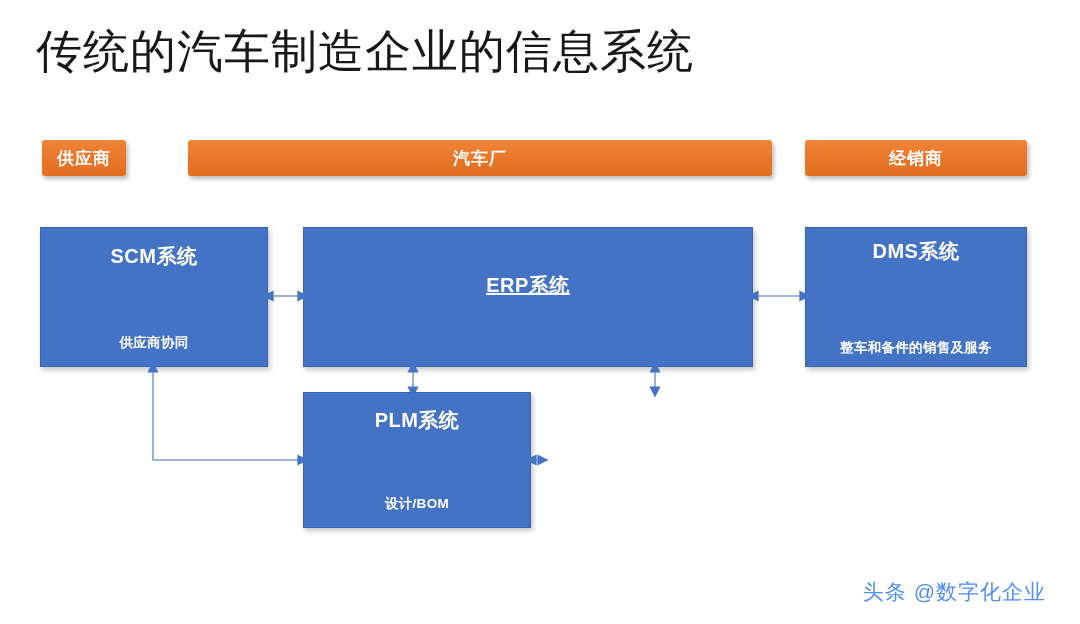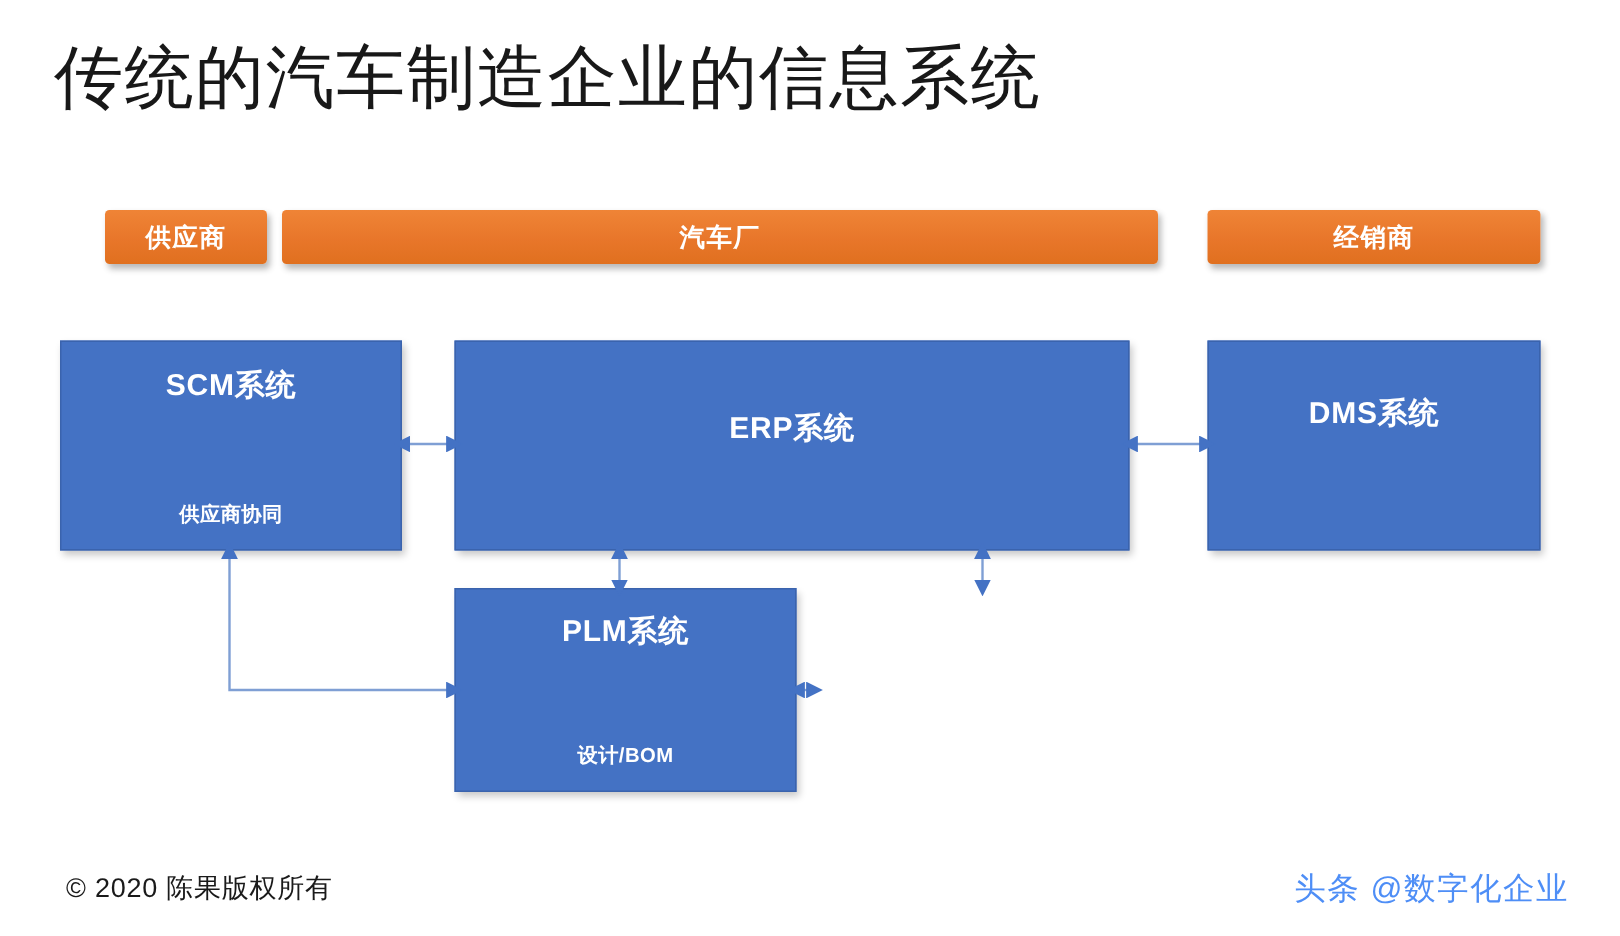--- a/index.html
+++ b/index.html
@@ -41,21 +41,21 @@
     background: linear-gradient(180deg, #ef8436 0%, #e8762a 55%, #e0701f 100%);
     box-shadow: 2px 3px 4px rgba(0,0,0,0.28);
     color: #ffffff;
     font-size: 17px;
     font-weight: 700;
     display: flex;
     align-items: center;
     justify-content: center;
     letter-spacing: 1px;
   }
-  #band-supplier { left: 42px;  width: 108px; margin-left: 28px; }
+  #band-supplier { left: 42px;  width: 84px; }
   #band-factory  { left: 188px; width: 584px; }
   #band-dealer   { left: 805px; width: 222px; }
 
   
   .sysbox {
     position: absolute;
     background: #4472c4;
     border: 1px solid #3a63ad;
     box-shadow: 2px 3px 5px rgba(0,0,0,0.22);
     color: #ffffff;
@@ -79,21 +79,21 @@
     padding: 0 8px;
     margin-top: 20px;
   }
 
   #box-scm { left: 40px;  top: 227px; width: 228px; height: 140px; }
   #box-erp { left: 303px; top: 227px; width: 450px; height: 140px; }
   #box-dms { left: 805px; top: 227px; width: 222px; height: 140px; gap: 10px; }
   #box-plm { left: 303px; top: 392px; width: 228px; height: 136px; }
   #box-mes { left: 543px; top: 392px; width: 228px; height: 136px; }
 
-  #box-erp .sys-title { margin-bottom: 24px; }
+  #box-erp .sys-title { margin-bottom: 24px; text-decoration: underline; }
   #box-plm .sys-title,
   #box-mes .sys-title { margin-bottom: 41px; }
 
   
   #connectors {
     position: absolute;
     left: 0; top: 0;
     width: 1080px;
     height: 624px;
     pointer-events: none;
@@ -142,20 +142,21 @@
     <div class="sys-title">SCM系统</div>
     <div class="sys-sub">供应商协同</div>
   </div>
 
   <div class="sysbox" id="box-erp">
     <div class="sys-title">ERP系统</div>
   </div>
 
   <div class="sysbox" id="box-dms">
     <div class="sys-title">DMS系统</div>
+    <div class="sys-sub">整车和备件的销售及服务</div>
   </div>
 
   <div class="sysbox" id="box-plm">
     <div class="sys-title">PLM系统</div>
     <div class="sys-sub">设计/BOM</div>
   </div>
 
 
   <svg id="connectors" viewBox="0 0 1080 624">
     <defs>
@@ -173,17 +174,16 @@
 
     <line x1="413" y1="371" x2="413" y2="388" stroke="#7f9fd4" stroke-width="1.6" marker-start="url(#ah-start)" marker-end="url(#ah-end)"></line>
 
     <line x1="655" y1="371" x2="655" y2="388" stroke="#7f9fd4" stroke-width="1.6" marker-start="url(#ah-start)" marker-end="url(#ah-end)"></line>
 
     <line x1="535" y1="460" x2="539" y2="460" stroke="#7f9fd4" stroke-width="1.6" marker-start="url(#ah-start)" marker-end="url(#ah-end)"></line>
 
     <path d="M153,371 L153,460 L299,460" fill="none" stroke="#7f9fd4" stroke-width="1.6" marker-start="url(#ah-start)" marker-end="url(#ah-end)"></path>
   </svg>
 
-  <div id="copyright">© 2020 陈果版权所有</div>
 
   <div id="watermark">头条 @数字化企业</div>
 
 </div>
 
 </body></html>

